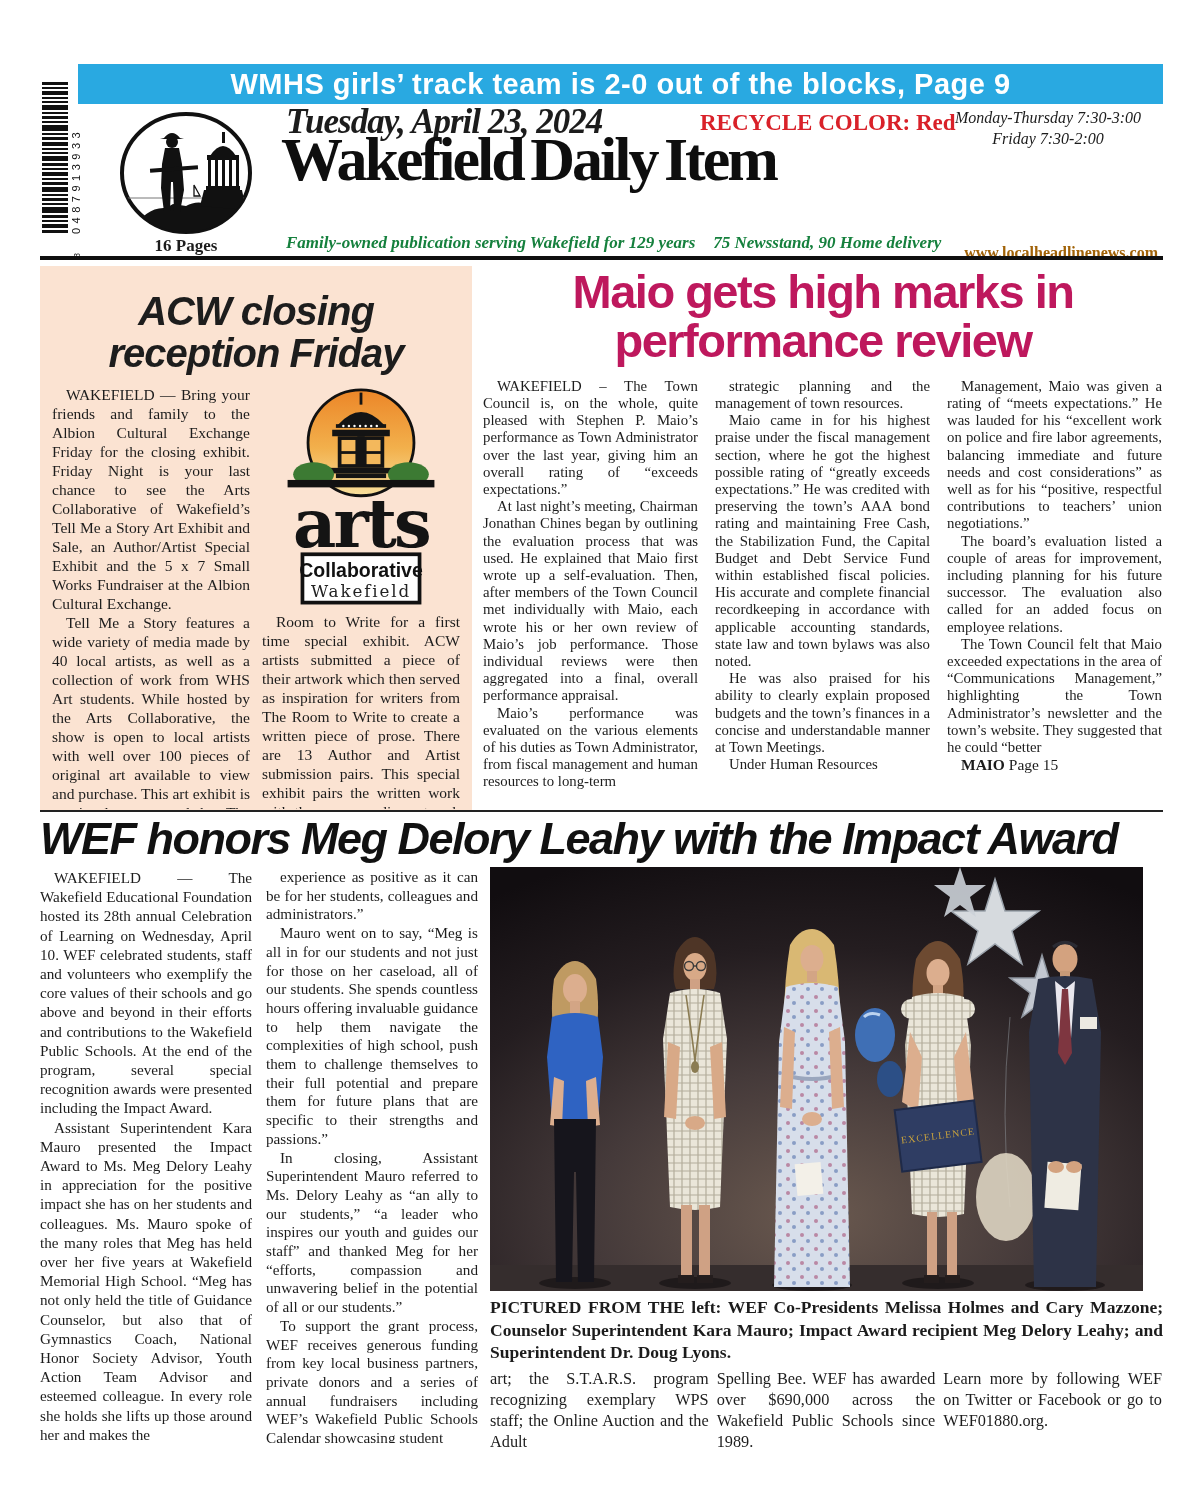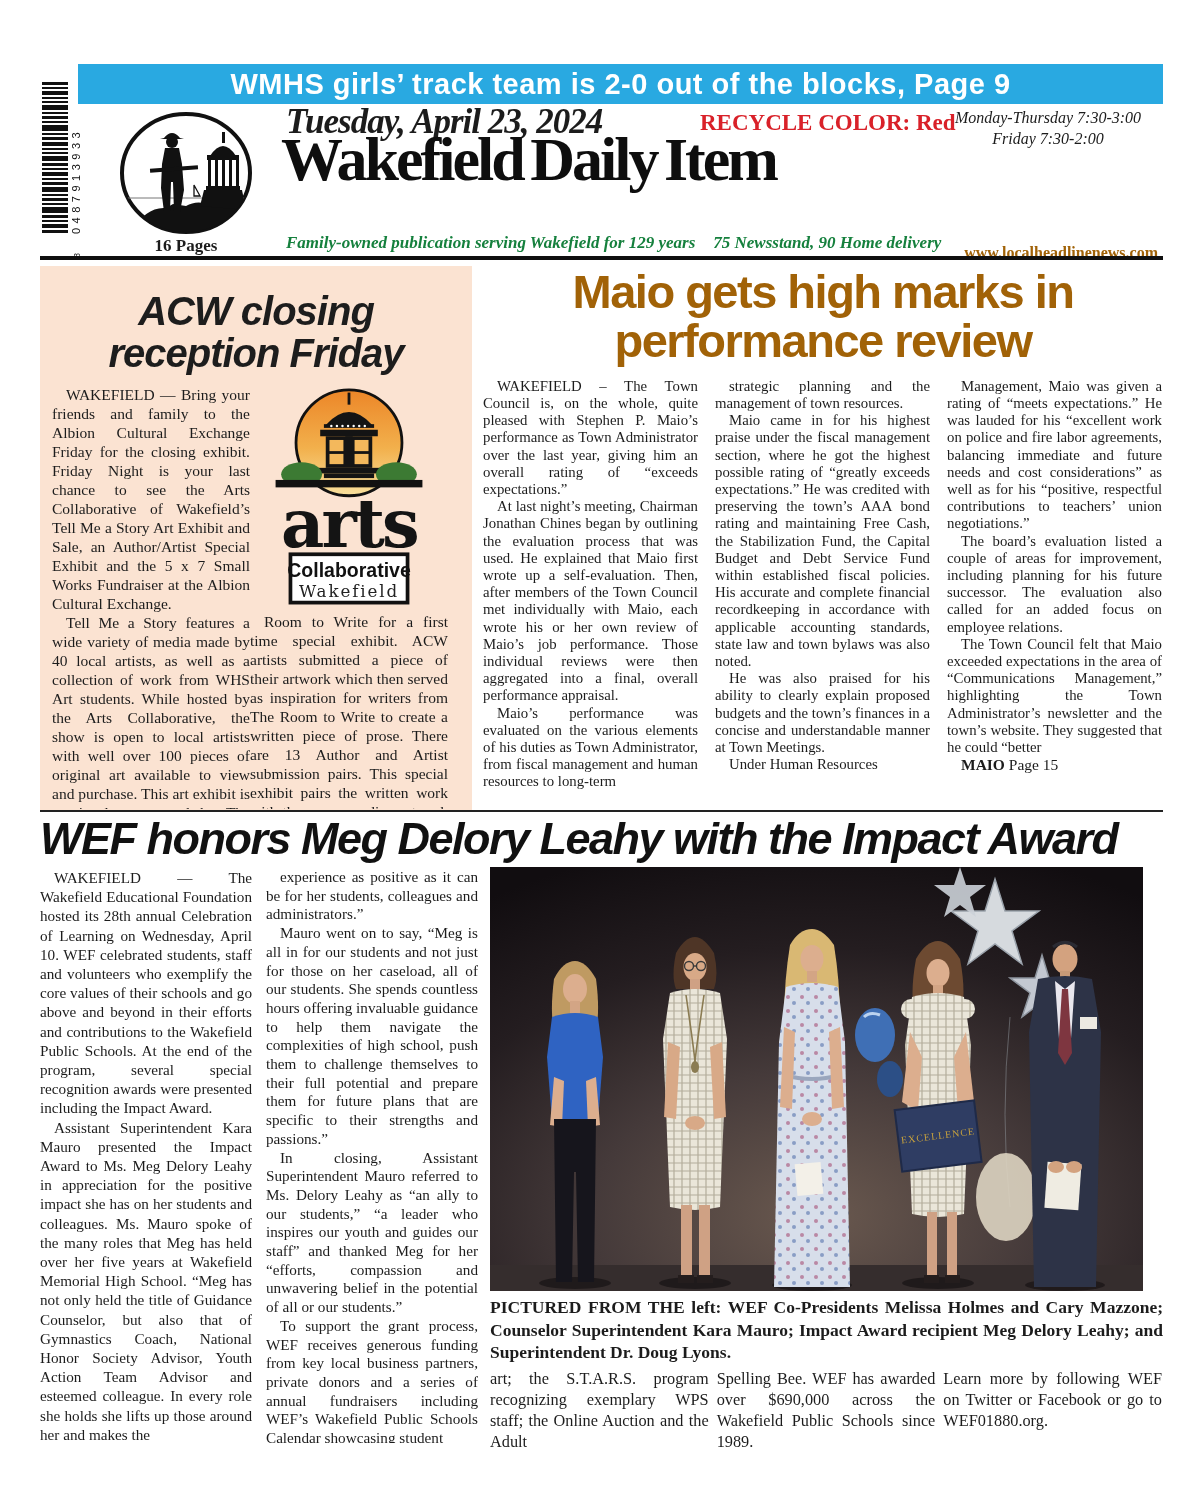--- a/index.html
+++ b/index.html
@@ -24,31 +24,31 @@
            font-size:17px;}
   .tagline .gap{display:inline-block;width:18px;}
   .website{position:absolute;right:42px;top:244px;color:#a16207;font-size:16px;font-weight:bold;}
   .mast-rule{position:absolute;left:40px;top:256px;width:1123px;height:4px;background:#0f0f0f;}
   
   .acw{position:absolute;left:40px;top:266px;width:432px;height:546px;background:#fbe3d2;
        box-sizing:border-box;padding:16px 12px 8px;}
   .acw-headline{width:340px;margin:8px auto 10px;text-align:center;
                 font-family:"Liberation Sans",sans-serif;font-style:italic;font-weight:bold;
                 font-size:40px;line-height:1.06;color:#1d1d1d;letter-spacing:-1px;}
-  .acw-cols{display:flex;gap:0;height:424px;overflow:hidden;}
+  .acw-cols{display:flex;gap:12px;height:424px;overflow:hidden;}
   .acw-col{width:198px;font-size:15.5px;line-height:19px;}
   .body-text p{margin:0;text-indent:14px;text-align:justify;}
   .arts-logo{width:158px;margin:2px auto 6px;display:block;}
   .jump{text-align:center;margin-top:8px;font-size:15.5px;}
   .jump .jb{font-weight:bold;}
   
   .maio{position:absolute;left:483px;top:268px;width:680px;}
   .maio-headline{width:660px;margin:0 auto 12px;text-align:center;
                  font-family:"Liberation Sans",sans-serif;font-weight:bold;font-size:47px;
-                 line-height:1.04;letter-spacing:-1.5px;color:#a16207;}
+                 line-height:1.04;letter-spacing:-1.5px;color:#be185d;}
   .maio-cols{display:flex;gap:17px;height:430px;overflow:hidden;}
   .maio-col{width:215px;font-size:14.8px;line-height:17.2px;}
   
   .wef-rule{position:absolute;left:40px;top:810px;width:1123px;height:2px;background:#222;}
   .wef-headline{position:absolute;left:40px;top:813px;width:1123px;
                 font-family:"Liberation Sans",sans-serif;font-style:italic;font-weight:bold;
                 font-size:45px;letter-spacing:-1.5px;color:#111;white-space:nowrap;}
   .wef-col1{position:absolute;left:40px;top:868px;width:212px;height:575px;overflow:hidden;
             font-size:15.2px;line-height:19.2px;}
   .wef-col2{position:absolute;left:266px;top:868px;width:212px;height:575px;overflow:hidden;

